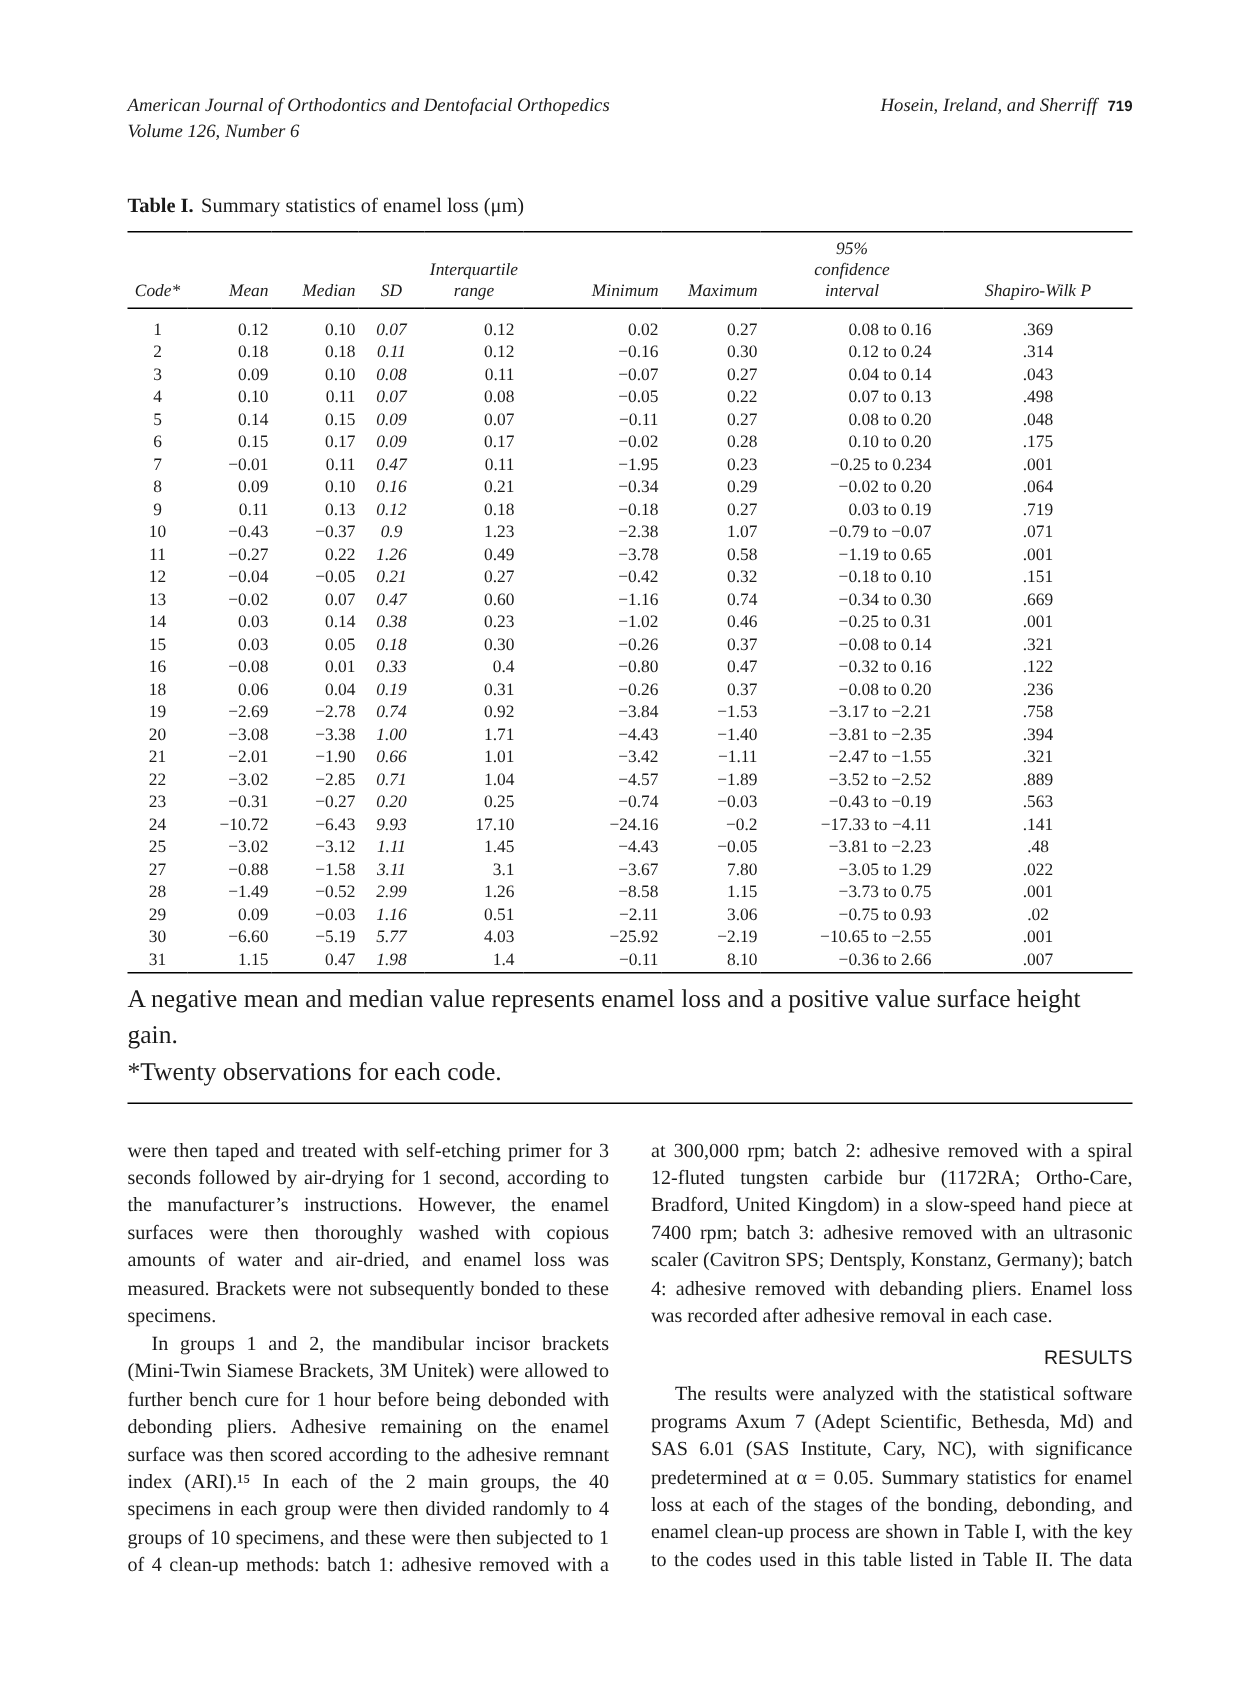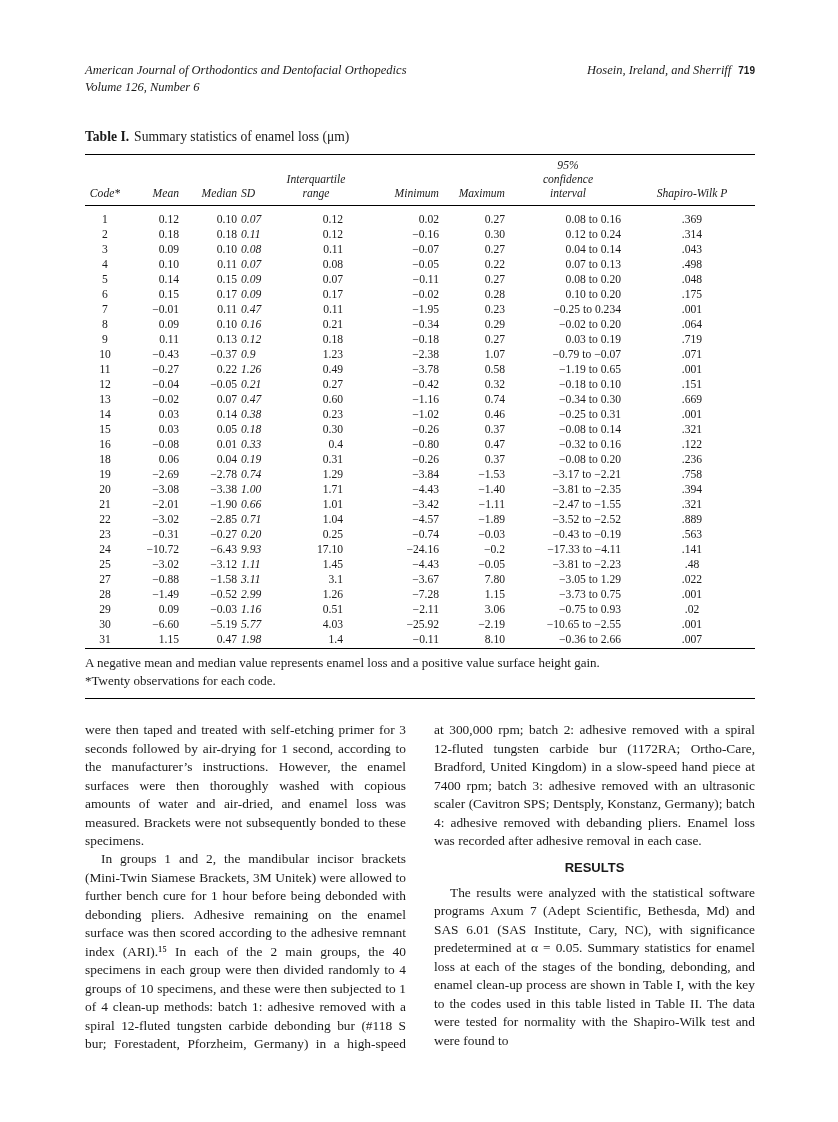--- a/index.html
+++ b/index.html
@@ -49,50 +49,50 @@
     white-space: nowrap;
   }
   table.stats tbody tr:first-child td { padding-top: 7px; }
   table.stats tbody { border-bottom: 1.6px solid #000; }
 
   
   table.stats th:nth-child(1) { width: 40px; text-align: center; }
   table.stats td:nth-child(1) { text-align: center; }
   table.stats th:nth-child(2), table.stats td:nth-child(2) { width: 56px; text-align: right; }
   table.stats th:nth-child(3), table.stats td:nth-child(3) { width: 58px; text-align: right; }
-  table.stats th:nth-child(4), table.stats td:nth-child(4) { width: 44px; text-align: left; font-style: italic; }
+  table.stats th:nth-child(4), table.stats td:nth-child(4) { width: 44px; text-align: center; font-style: italic; }
   table.stats th:nth-child(5) { width: 66px; text-align: center; }
   table.stats td:nth-child(5) { text-align: right; padding-right: 6px; }
   table.stats th:nth-child(6), table.stats td:nth-child(6) { width: 92px; text-align: right; }
   table.stats th:nth-child(7), table.stats td:nth-child(7) { width: 66px; text-align: right; }
   table.stats th:nth-child(8) { width: 122px; text-align: center; }
   table.stats td:nth-child(8) { text-align: right; padding-right: 8px; }
   table.stats th:nth-child(9) { text-align: center; }
   table.stats td:nth-child(9) { text-align: center; }
 
   
   .footnotes {
-    font-size: 13px; line-height: 1.45;
+    font-size: 17px; line-height: 1.45;
     padding: 5px 0 7px 0;
     border-bottom: 1.2px solid #000;
   }
 
   
   .body-columns { display: flex; gap: 28px; margin-top: 22px; }
   .col {
     flex: 1;
     font-size: 13.4px; line-height: 18.45px;
     text-align: justify;
   }
   .col p.indent { text-indent: 16px; }
   .results-heading {
     font-family: "Liberation Sans", sans-serif;
-    font-weight: bold; font-size: 13px;
+    font-weight: normal; font-size: 13px;
     margin: 9px 0 6px 0;
-    text-align: center;
+    text-align: right;
   }
 </style>
 </head>
 <body>
 
 <div class="page">
 
   <header class="running-head">
     <div class="head-left">
       <div>American Journal of Orthodontics and Dentofacial Orthopedics</div>
@@ -311,21 +311,21 @@
             <td>−0.26</td>
             <td>0.37</td>
             <td>−0.08 to 0.20</td>
             <td>.236</td>
           </tr>
           <tr>
             <td>19</td>
             <td>−2.69</td>
             <td>−2.78</td>
             <td>0.74</td>
-            <td>1.29</td>
+            <td>0.92</td>
             <td>−3.84</td>
             <td>−1.53</td>
             <td>−3.17 to −2.21</td>
             <td>.758</td>
           </tr>
           <tr>
             <td>20</td>
             <td>−3.08</td>
             <td>−3.38</td>
             <td>1.00</td>
@@ -400,21 +400,21 @@
             <td>7.80</td>
             <td>−3.05 to 1.29</td>
             <td>.022</td>
           </tr>
           <tr>
             <td>28</td>
             <td>−1.49</td>
             <td>−0.52</td>
             <td>2.99</td>
             <td>1.26</td>
-            <td>−7.28</td>
+            <td>−8.58</td>
             <td>1.15</td>
             <td>−3.73 to 0.75</td>
             <td>.001</td>
           </tr>
           <tr>
             <td>29</td>
             <td>0.09</td>
             <td>−0.03</td>
             <td>1.16</td>
             <td>0.51</td>

